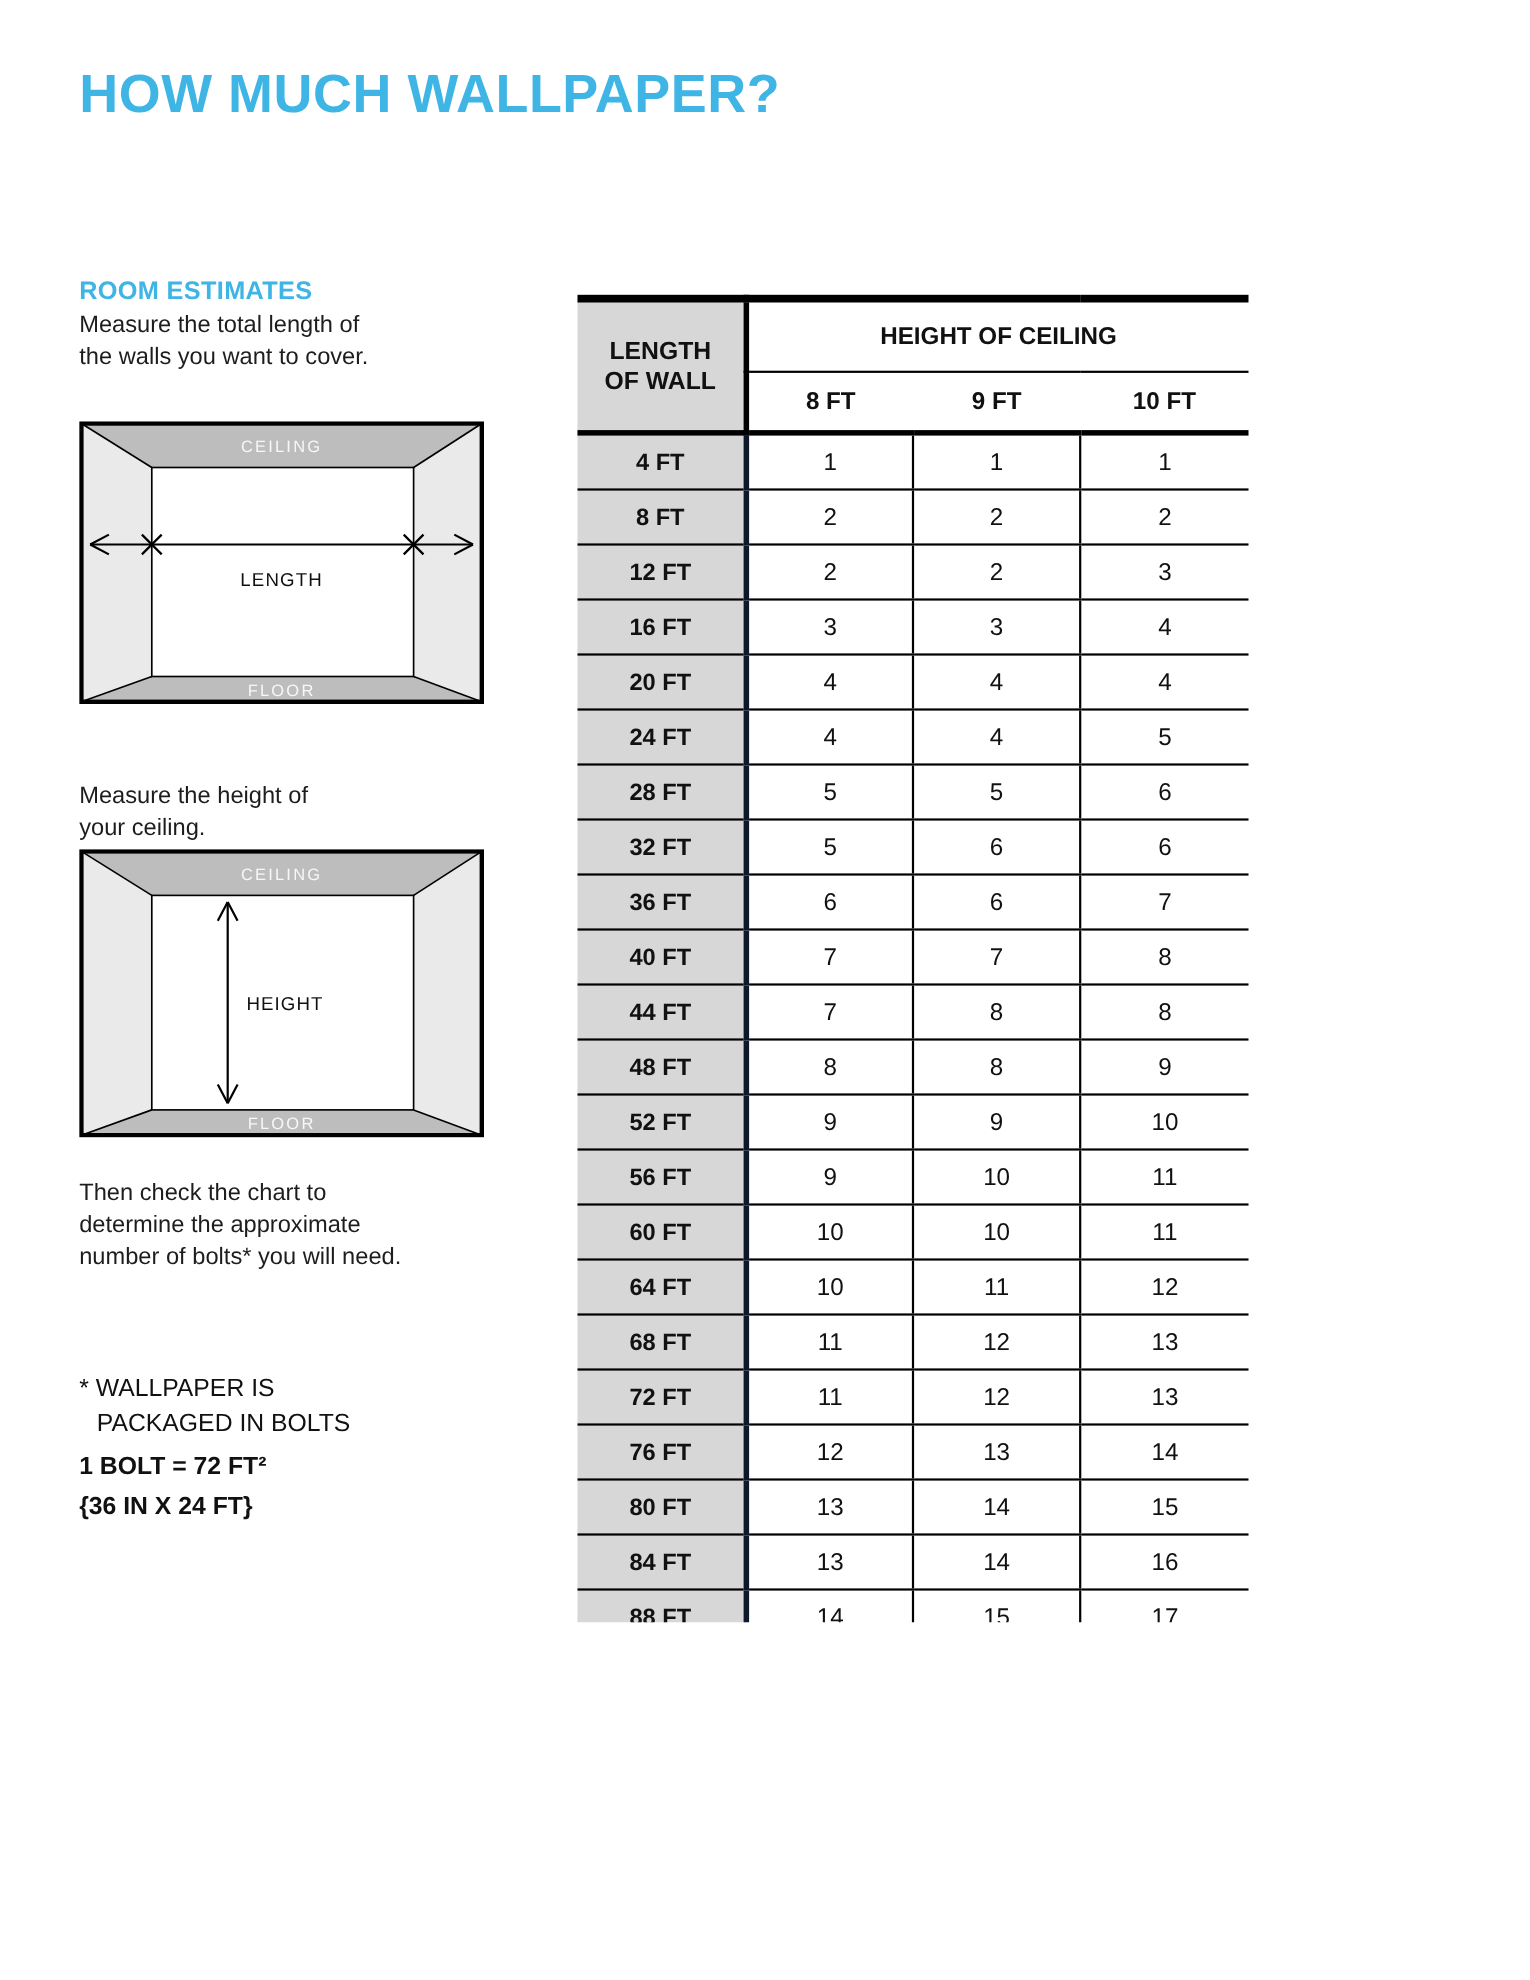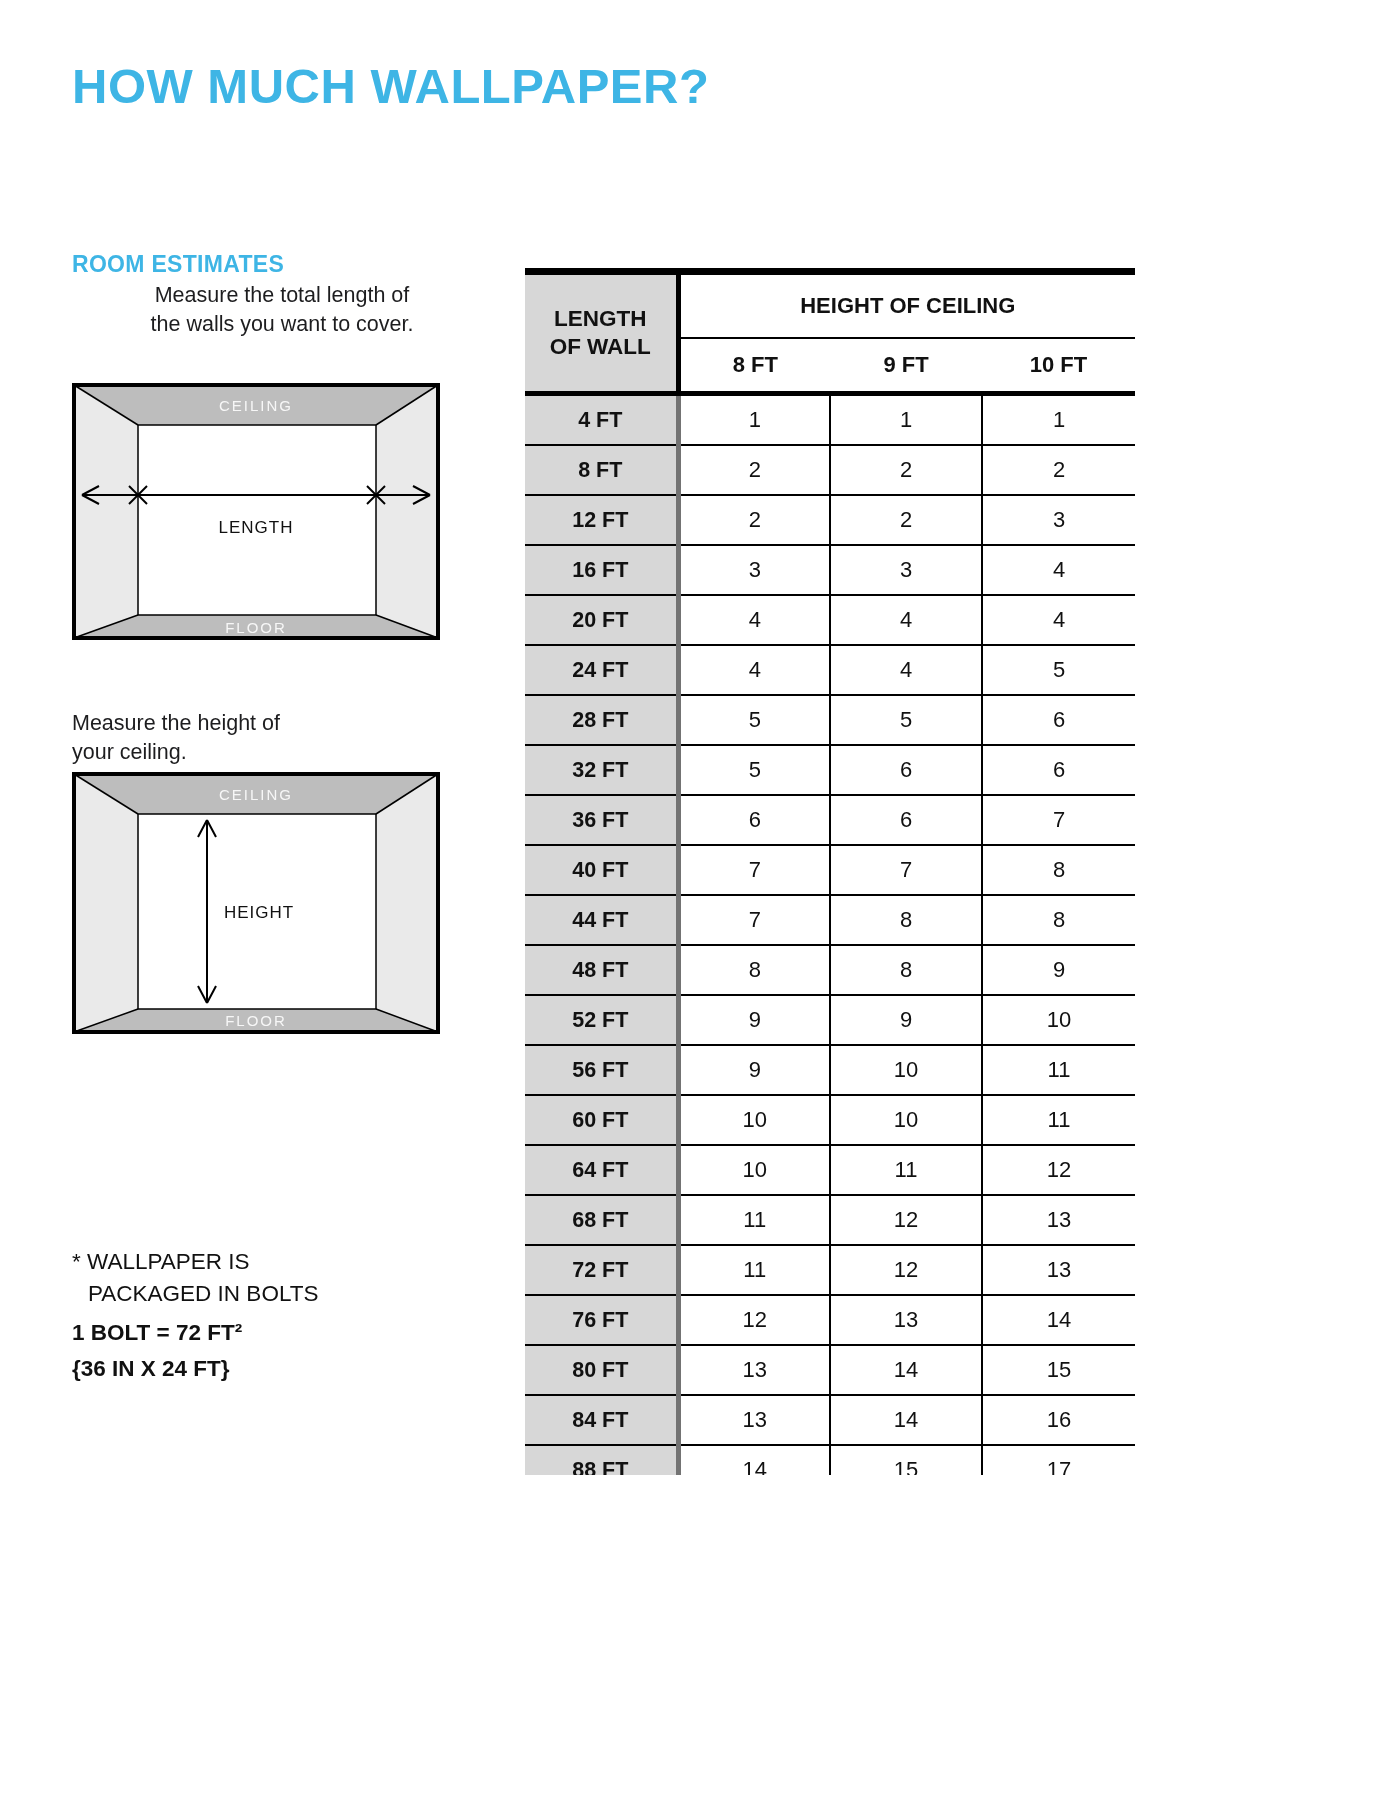--- a/index.html
+++ b/index.html
@@ -15,21 +15,21 @@
   }
   .section-heading{
     font-size:23px;font-weight:bold;color:var(--accent);letter-spacing:.3px;
   }
   .left-heading{position:absolute;left:72px;top:227px;margin-top:24px;}
   .table-heading{position:absolute;left:525px;top:227px;width:610px;text-align:center;}
   .para{
     position:absolute;left:72px;width:420px;
     font-size:21.5px;line-height:1.34;white-space:pre-line;color:#1d1d1f;
   }
-  #para-step1{top:281px;text-align:center;}
+  #para-step1{top:281px;}
   #para-step2{top:676px;margin-top:33px;}
   #para-step3{top:1070px;}
   .diagram{position:absolute;left:72px;}
   #diagram-length{top:383px;}
   #diagram-height{top:772px;}
   .band{fill:var(--band-gray);}
   .wall{fill:var(--wall-gray);}
   .backwall{fill:#ffffff;stroke:#000;stroke-width:1.5;}
   .edge{stroke:#000;stroke-width:1.5;}
   .outer{fill:none;stroke:#000;stroke-width:4;}
@@ -54,21 +54,21 @@
   td.corner{
     background:var(--label-gray);font-weight:bold;
     border-right:5px solid #000;border-bottom:5px solid #000;
     white-space:pre-line;line-height:1.25;font-size:22.5px;
   }
   td.group{font-weight:bold;border-bottom:2px solid #000;height:62px;font-size:22px;}
   td.ft{font-weight:bold;border-bottom:5px solid #000;height:52px;}
   tbody td{height:48px;border-bottom:2px solid #000;}
   tbody td.row-label{
     background:var(--label-gray);font-weight:bold;
-    border-right:5px solid #737373;font-size:21.5px;
+    border-right:5px solid #0f172a;font-size:21.5px;
   }
   tbody td.val + td.val{border-left:2px solid #000;}
   .stub{width:153px;height:24px;background:var(--label-gray);}
 </style>
 </head>
 <body>
 
 <div class="page" style="--accent: #3eb5e5; --label-gray: #d7d7d7; --band-gray: #bdbdbd; --wall-gray: #eaeaea;">
 
   <div class="title">HOW MUCH WALLPAPER?</div>
@@ -124,20 +124,23 @@
     <g>
       <line class="arrowline" x1="135" y1="48" x2="135" y2="231"></line>
       <line class="arrowline" x1="135" y1="48" x2="126" y2="65"></line>
       <line class="arrowline" x1="135" y1="48" x2="144" y2="65"></line>
       <line class="arrowline" x1="135" y1="231" x2="126" y2="214"></line>
       <line class="arrowline" x1="135" y1="231" x2="144" y2="214"></line>
     </g>
     <text class="diag-text-dark" x="152" y="146" text-anchor="start">HEIGHT</text>
   </svg>
 
+  <div class="para" id="para-step3">Then check the chart to
+determine the approximate
+number of bolts* you will need.</div>
 
   <div class="footnote">
     <div>* WALLPAPER IS</div>
     <div class="indent">PACKAGED IN BOLTS</div>
   </div>
 
   <div class="bolt-info">
     <div>1 BOLT = 72 FT²</div>
     <div>{36 IN X 24 FT}</div>
   </div>

